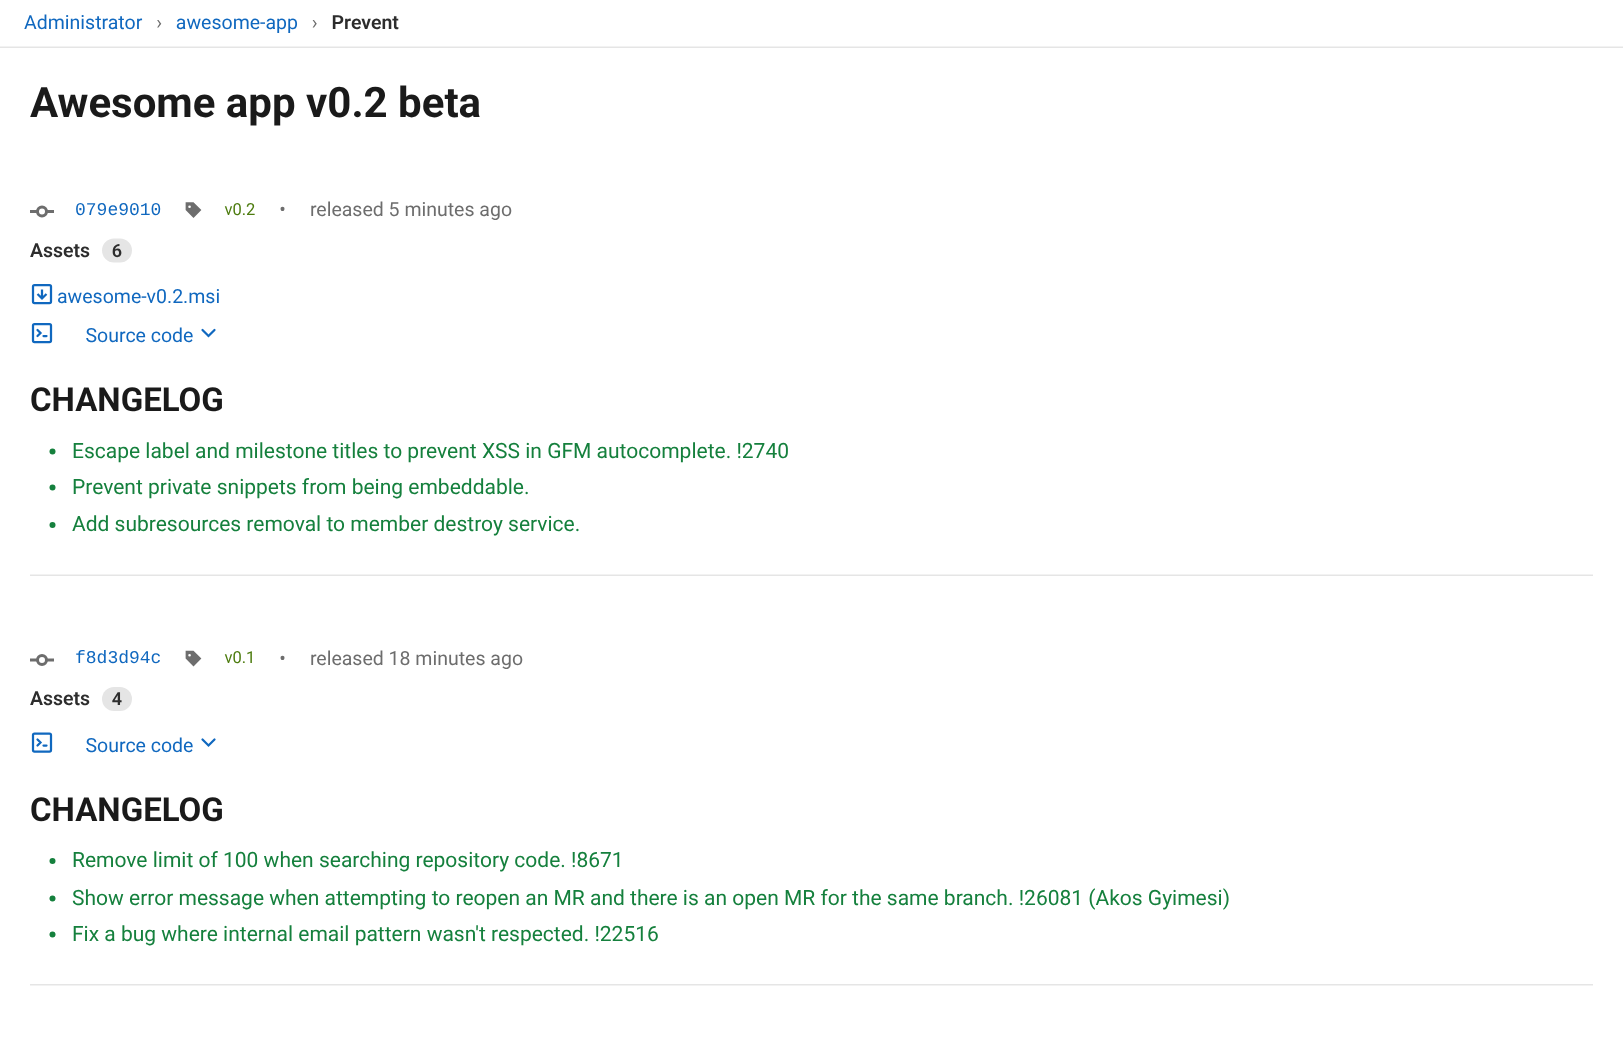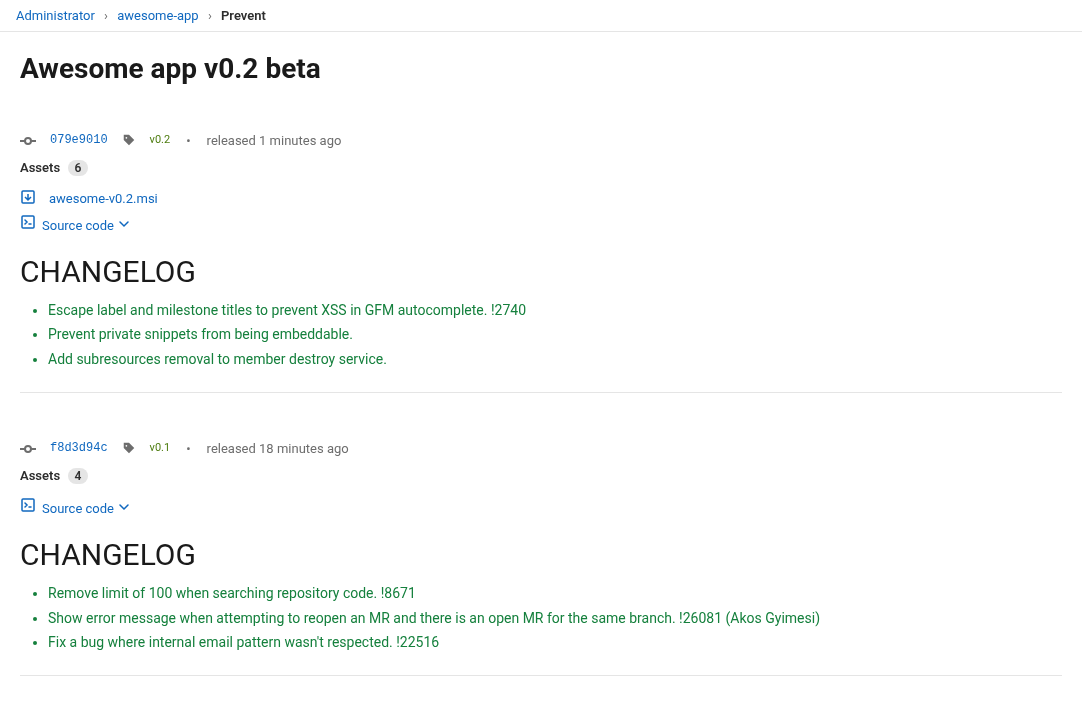--- a/index.html
+++ b/index.html
@@ -102,40 +102,40 @@
       border-radius: 10px;
       padding: 1px 7px;
       font-size: 12px;
       font-weight: 600;
       margin-left: 4px;
     }
 
     .asset-file {
       display: flex;
       align-items: center;
-      gap: 13px;
+      gap: 2px;
       padding: 3px 0;
       font-size: 13px;
     }
 
     .asset-file a {
       color: #1068bf;
       text-decoration: none;
     }
 
     .file-icon svg {
       width: 16px;
       height: 16px;
       fill: #1068bf;
     }
 
     .source-code-row {
       display: flex;
-      align-items: flex-end;
-      gap: 6px;
+      align-items: center;
+      gap: 21px;
       padding: 3px 0;
       font-size: 13px;
     }
 
     .source-code-row a {
       color: #1068bf;
       text-decoration: none;
       display: flex;
       align-items: center;
       gap: 4px;
@@ -147,22 +147,22 @@
       fill: #1068bf;
     }
 
     .chevron-icon svg {
       width: 12px;
       height: 12px;
       fill: #1068bf;
     }
 
     .changelog-heading {
-      font-size: 30px;
-      font-weight: 400;
+      font-size: 22px;
+      font-weight: 700;
       color: #1a1a1a;
       margin-top: 18px;
       margin-bottom: 10px;
     }
 
     .changelog-list {
       list-style: disc;
       padding-left: 28px;
       font-size: 14px;
       line-height: 1.6;
@@ -196,21 +196,21 @@
         </svg>
       </span>
       <a href="#" class="commit-hash">079e9010</a>
       <span class="tag-icon">
         <svg viewBox="0 0 16 16" xmlns="http://www.w3.org/2000/svg">
           <path d="M2 2h6l6 6-6 6-6-6V2zm3 2.5a1 1 0 100 2 1 1 0 000-2z"></path>
         </svg>
       </span>
       <a href="#" class="tag-name">v0.2</a>
       <span class="dot-separator">•</span>
-      <span>released 1 minutes ago</span>
+      <span>released 5 minutes ago</span>
     </div>
 
     <div class="assets-section">
       <span class="assets-label">Assets</span>
       <span class="assets-count">6</span>
     </div>
 
     <div class="asset-file">
       <span class="file-icon">
         <svg viewBox="0 0 16 16" xmlns="http://www.w3.org/2000/svg">

